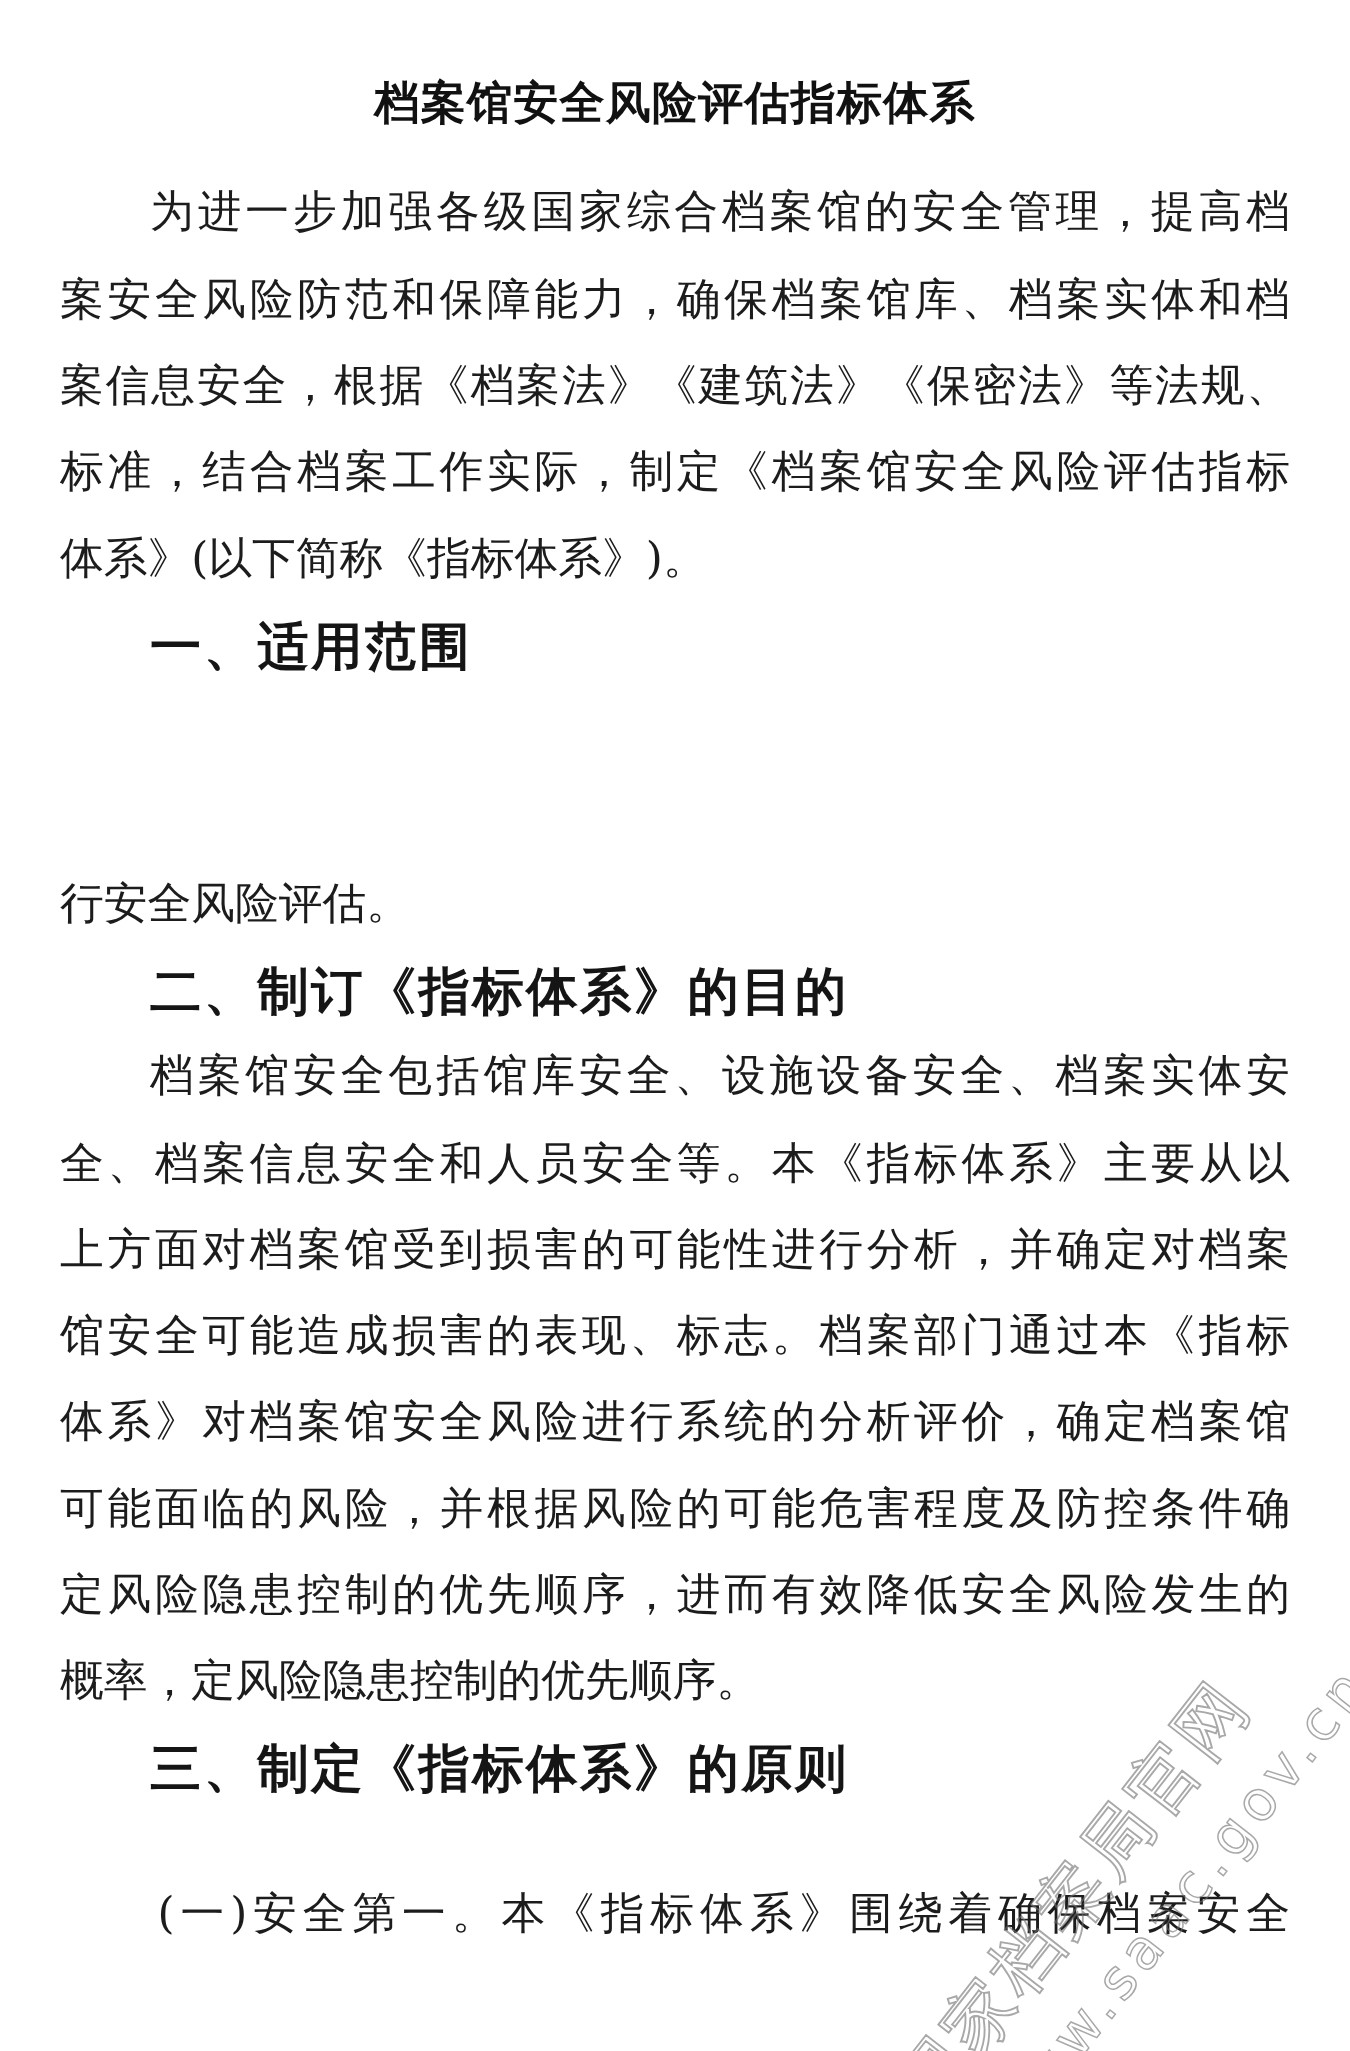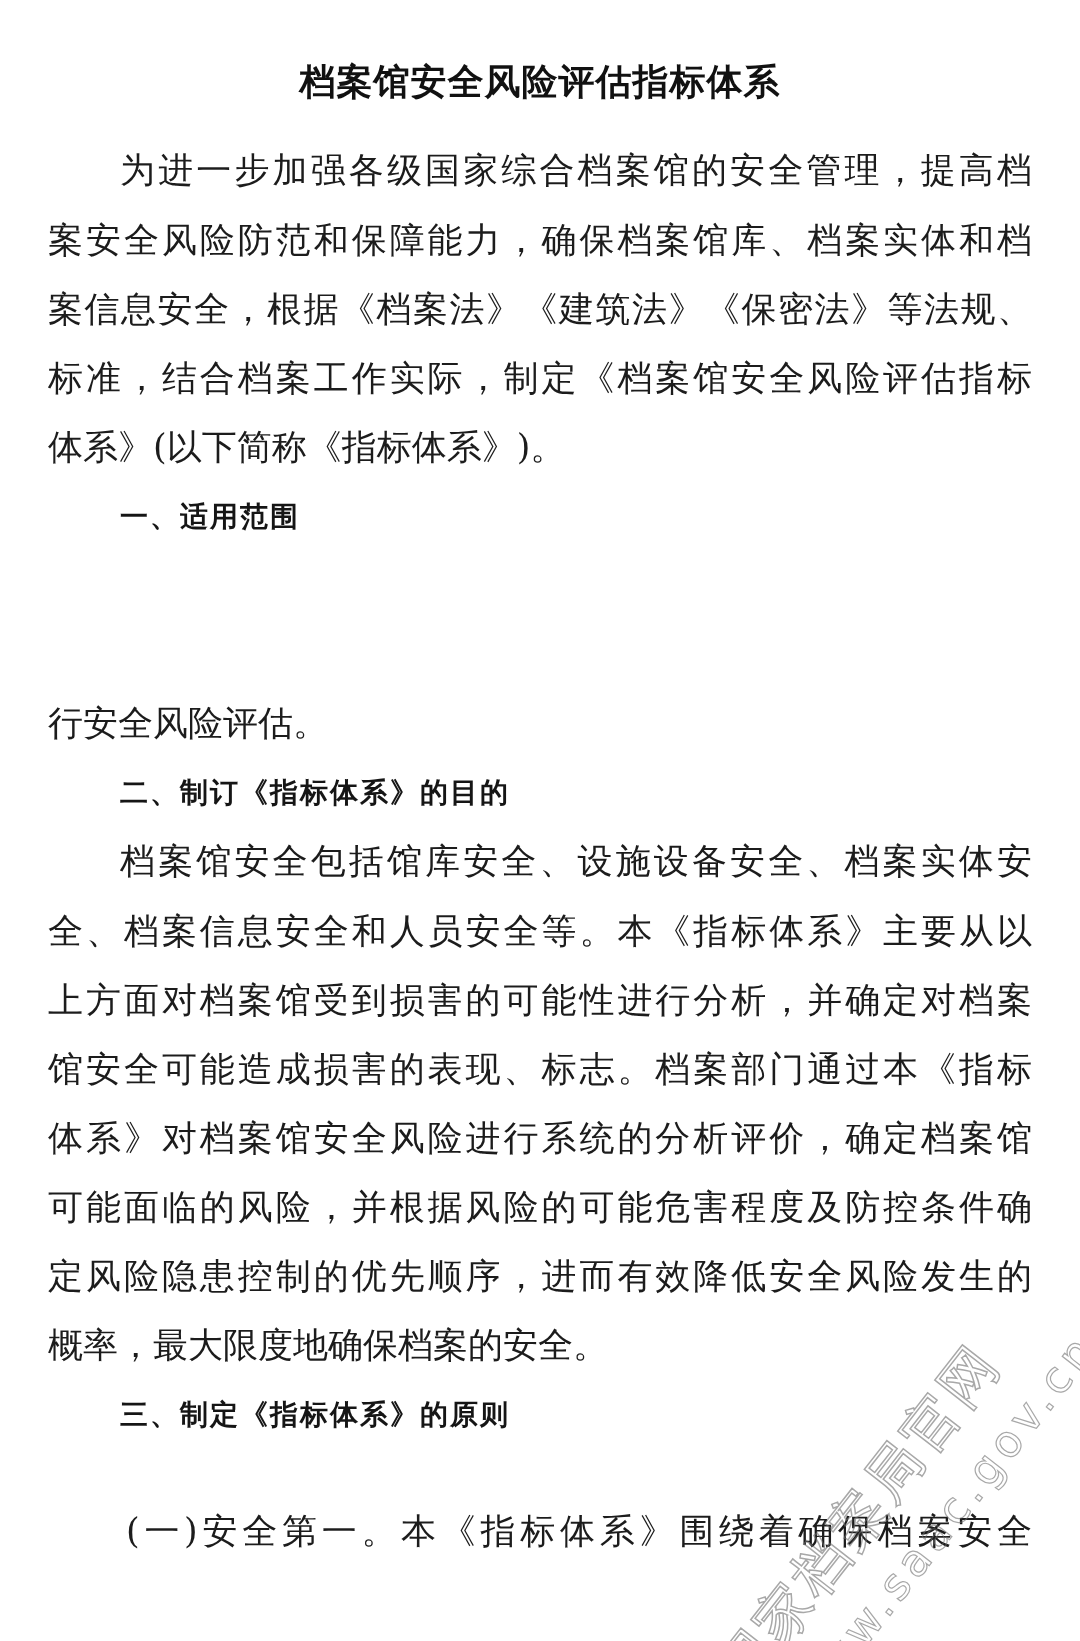--- a/index.html
+++ b/index.html
@@ -18,21 +18,21 @@
     position: absolute; left: 48px; width: 984px;
     font-size: 35px; line-height: 40px; white-space: nowrap;
     text-align: justify; text-align-last: justify;
     color: #1c1c1c;
   }
   .line.last { text-align-last: left; }
   .line.indent { left: 120px; width: 912px; }
   .heading {
     position: absolute; left: 120px;
     font-family: "DejaVu Sans", "Liberation Sans", sans-serif;
-    font-weight: bold; font-size: 28px; line-height: 40px; letter-spacing: 2px;
+    font-weight: bold; font-size: 41px; line-height: 40px; letter-spacing: 2px;
     color: #151515;
   }
   .watermark {
     position: absolute; pointer-events: none; color: rgba(120,120,120,0.55);
     transform: rotate(-52deg); transform-origin: left top; white-space: nowrap;
     font-family: "DejaVu Sans", "Liberation Sans", sans-serif;
   }
   .wm-cn { left: 700px; top: 1660px; font-size: 56px; letter-spacing: 4px;
            -webkit-text-stroke: 1.5px rgba(110,110,110,0.6); color: transparent; }
   .wm-url { left: 780px; top: 1690px; font-size: 44px; letter-spacing: 6px;
@@ -55,20 +55,20 @@
   <div class="line last" style="top:703px">行安全风险评估。</div>
 
   <div class="heading" style="top:773px">二、制订《指标体系》的目的</div>
   <div class="line indent" style="top:841px">档案馆安全包括馆库安全、设施设备安全、档案实体安</div>
   <div class="line" style="top:911px">全、档案信息安全和人员安全等。本《指标体系》主要从以</div>
   <div class="line" style="top:980px">上方面对档案馆受到损害的可能性进行分析，并确定对档案</div>
   <div class="line" style="top:1049px">馆安全可能造成损害的表现、标志。档案部门通过本《指标</div>
   <div class="line" style="top:1118px">体系》对档案馆安全风险进行系统的分析评价，确定档案馆</div>
   <div class="line" style="top:1187px">可能面临的风险，并根据风险的可能危害程度及防控条件确</div>
   <div class="line" style="top:1256px">定风险隐患控制的优先顺序，进而有效降低安全风险发生的</div>
-  <div class="line last" style="top:1325px">概率，最大限度地确保档案的安全。</div>
+  <div class="line last" style="top:1325px">概率，定风险隐患控制的优先顺序。</div>
 
   <div class="heading" style="top:1395px">三、制定《指标体系》的原则</div>
   <div class="line indent" style="top:1463px; left:126px; width:906px;margin-top:48px;">(一)安全第一。本《指标体系》围绕着确保档案安全</div>
 
   <div class="watermark wm-cn">国家档案局官网</div>
   <div class="watermark wm-url">www.saac.gov.cn</div>
 </div>
 
 </body></html>

